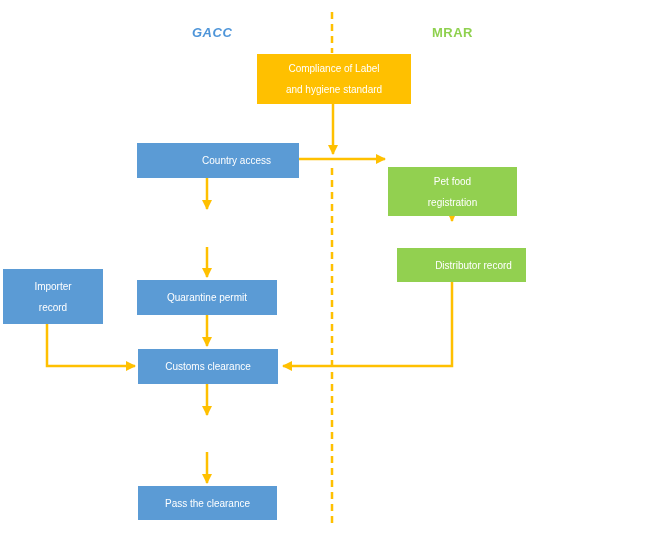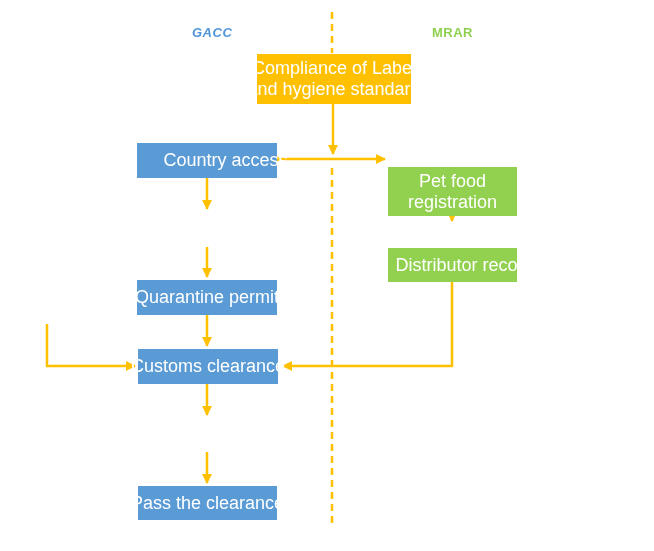--- a/index.html
+++ b/index.html
@@ -27,40 +27,40 @@
   .col-header.gacc { left: 192px; top: 25px; color: #4E95D9; font-style: italic; }
   .col-header.mrar { left: 432px; top: 25px; color: #8FD14F; }
   .node {
     position: absolute;
     z-index: 2;
     display: flex;
     flex-direction: column;
     align-items: center;
     justify-content: center;
     color: #ffffff;
-    font-size: 18px;
+    font-size: 10px;
     line-height: 21px;
     text-align: center;
     box-sizing: border-box;
   }
   .node span { display: block; white-space: nowrap; }
   .node.blue   { background: #5B9BD5; }
   .node.green  { background: #92D050; margin-top: 24px; }
   .node.orange { background: #FFC000; }
 
   .node.compliance   { left: 257px; top: 54px;  width: 154px; height: 50px; }
-  .node.country      { left: 137px; top: 143px; width: 140px; height: 35px; padding-left: 37px; }
+  .node.country      { left: 137px; top: 143px; width: 162px; height: 35px; padding-left: 37px; }
   .node.factory      { left: 137px; top: 212px; width: 140px; height: 35px; }
   .node.quarantine   { left: 137px; top: 280px; width: 140px; height: 35px; }
   .node.importer     { left: 3px;   top: 269px; width: 100px; height: 55px; }
   .node.customs      { left: 138px; top: 349px; width: 140px; height: 35px; }
   .node.inspection   { left: 138px; top: 418px; width: 139px; height: 34px; }
   .node.pass         { left: 138px; top: 486px; width: 139px; height: 34px; }
   .node.petfood      { left: 388px; top: 143px; width: 129px; height: 49px; }
-  .node.distributor  { left: 388px; top: 224px; width: 129px; height: 34px; padding-left: 24px; }
+  .node.distributor  { left: 397px; top: 224px; width: 129px; height: 34px; padding-left: 24px; }
 </style>
 </head>
 <body>
 
 <div class="canvas">
 
   <svg class="arrows-layer" width="654" height="551" viewBox="0 0 654 551" xmlns="http://www.w3.org/2000/svg">
     <defs>
       <marker id="ah" markerUnits="userSpaceOnUse" markerWidth="12" markerHeight="12" refX="9" refY="6" orient="auto">
         <path d="M0,1 L10,6 L0,11 Z" fill="#FFC000"></path>
@@ -97,20 +97,24 @@
 
   <div class="node blue country">
     <span>Country access</span>
   </div>
 
 
   <div class="node blue quarantine">
     <span>Quarantine permit</span>
   </div>
 
+  <div class="node blue importer">
+    <span>Importer</span>
+    <span>record</span>
+  </div>
 
   <div class="node blue customs">
     <span>Customs clearance</span>
   </div>
 
 
   <div class="node blue pass">
     <span>Pass the clearance</span>
   </div>
 

